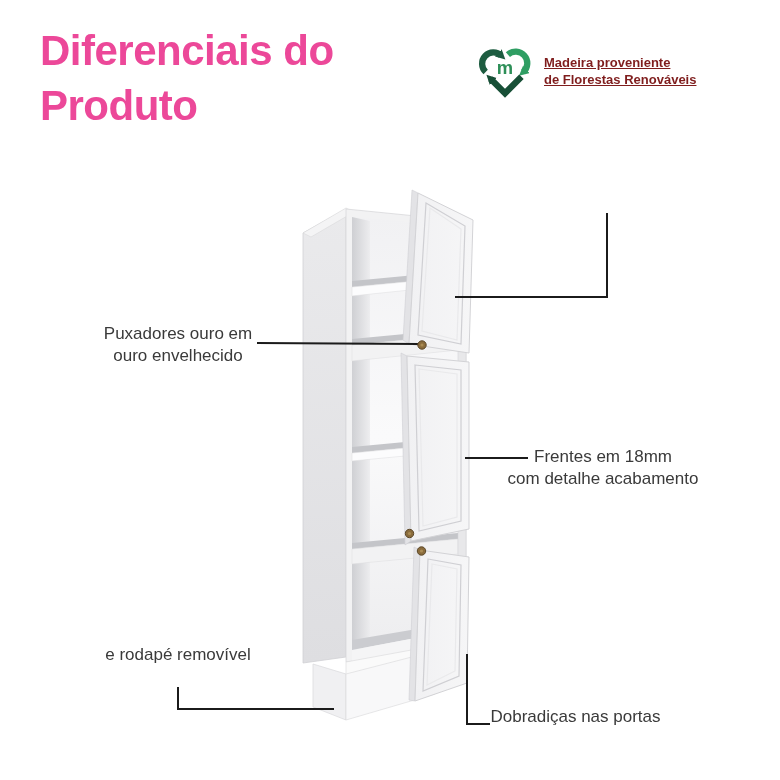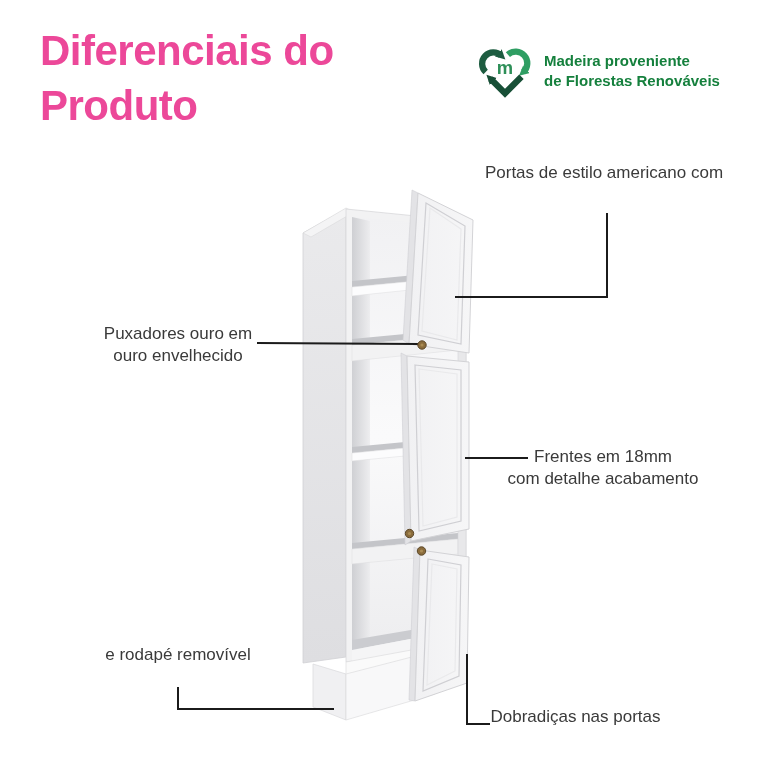--- a/index.html
+++ b/index.html
@@ -14,22 +14,22 @@
   .abs { position:absolute; }
   #title {
     left:40px; top:24px; width:370px;
     font-size:42px; font-weight:700; line-height:1.3;
     color:#ec4899; letter-spacing:-0.5px;
     z-index:3;
   }
   #badge { left:476px; top:42px; z-index:3; display:flex; align-items:center; }
   #badge .icon-wrap { width:58px; height:58px; flex:0 0 auto; }
   #badge .txt {
-    margin-left:10px; font-size:15px; font-weight:700;
-    color:#15803d; line-height:1.32; white-space:nowrap;
+    margin-left:10px; font-size:13px; font-weight:700;
+    color:#7f1d1d; line-height:1.32; white-space:nowrap;text-decoration:underline;
   }
   .callout {
     position:absolute; z-index:3;
     font-size:17px; line-height:1.32; color:#3a3a3a;
     text-align:center;
   }
   #cab-svg { left:0; top:0; width:780px; height:780px; z-index:2; pointer-events:none; }
   #co-portas    { left:444px; top:162px; width:320px; }
   #co-puxadores { left:83px;  top:323px; width:190px; }
   #co-frentes   { left:503px; top:446px; width:200px; }
@@ -153,21 +153,20 @@
     <circle cx="422" cy="345" r="4.2" fill="#8a6c3c" stroke="#5c482a" stroke-width="1"></circle>
     <circle cx="422" cy="345" r="1.6" fill="#ab8c54"></circle>
     <circle cx="409.5" cy="533.5" r="4.2" fill="#8a6c3c" stroke="#5c482a" stroke-width="1"></circle>
     <circle cx="409.5" cy="533.5" r="1.6" fill="#ab8c54"></circle>
     <circle cx="421.5" cy="551" r="4.2" fill="#8a6c3c" stroke="#5c482a" stroke-width="1"></circle>
     <circle cx="421.5" cy="551" r="1.6" fill="#ab8c54"></circle>
   </g>
 </svg>
 
 <div id="co-portas" class="callout">
-  <div>Portas de estilo americano com</div>
 </div>
 <div id="co-puxadores" class="callout">
   <div>Puxadores ouro em</div>
   <div>ouro envelhecido</div>
 </div>
 <div id="co-frentes" class="callout">
   <div>Frentes em 18mm</div>
   <div>com detalhe acabamento</div>
 </div>
 <div id="co-pes" class="callout">

